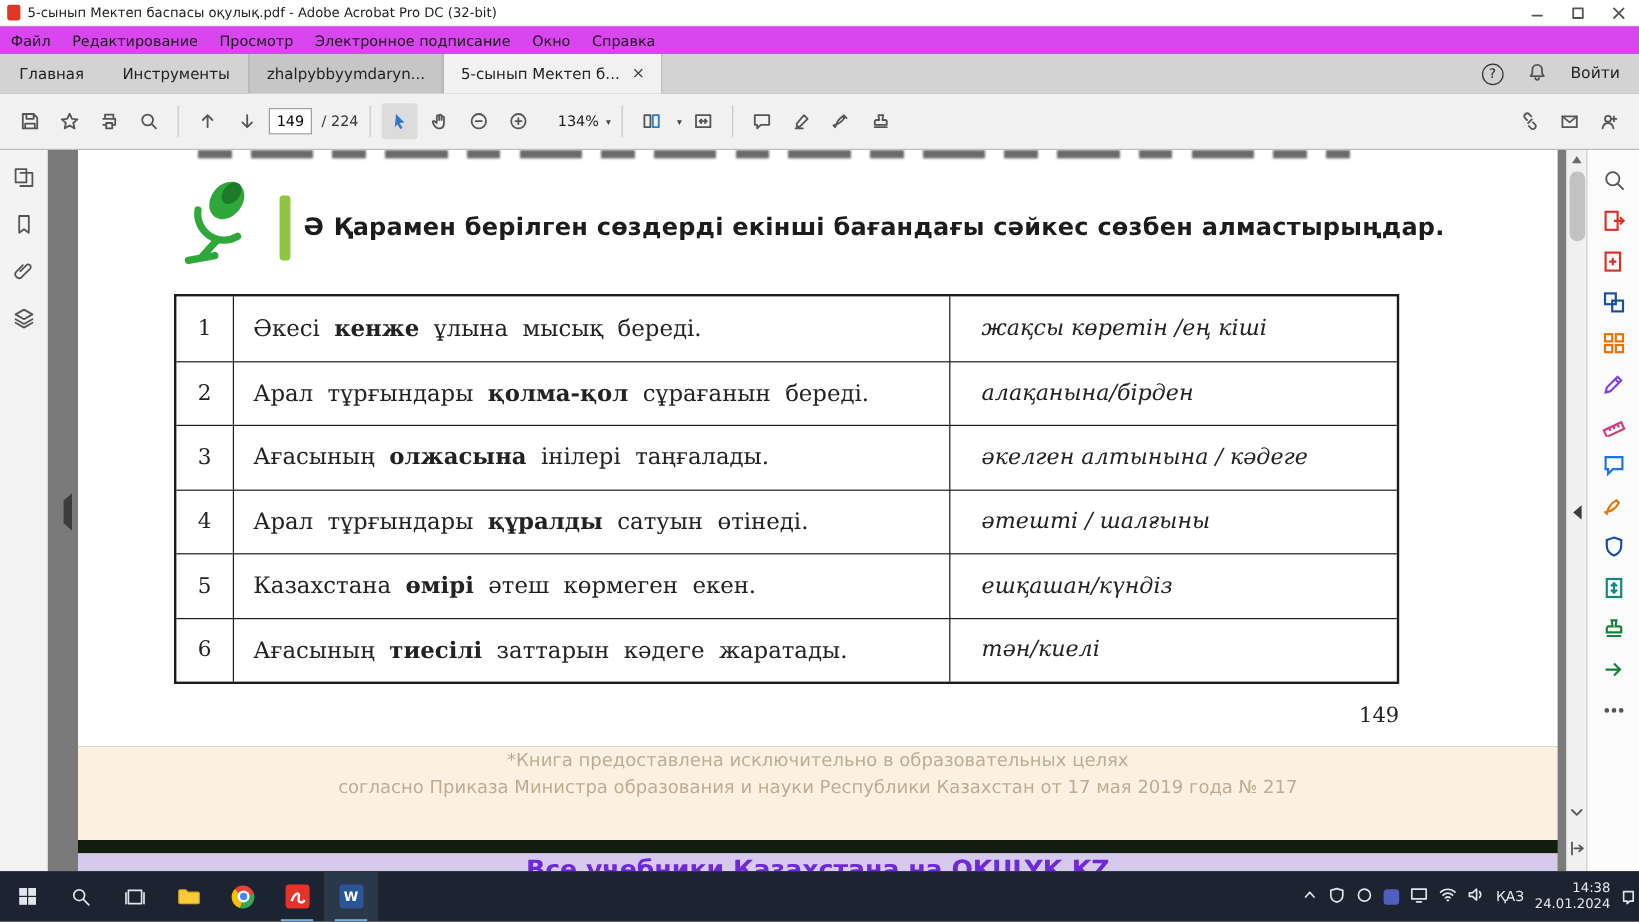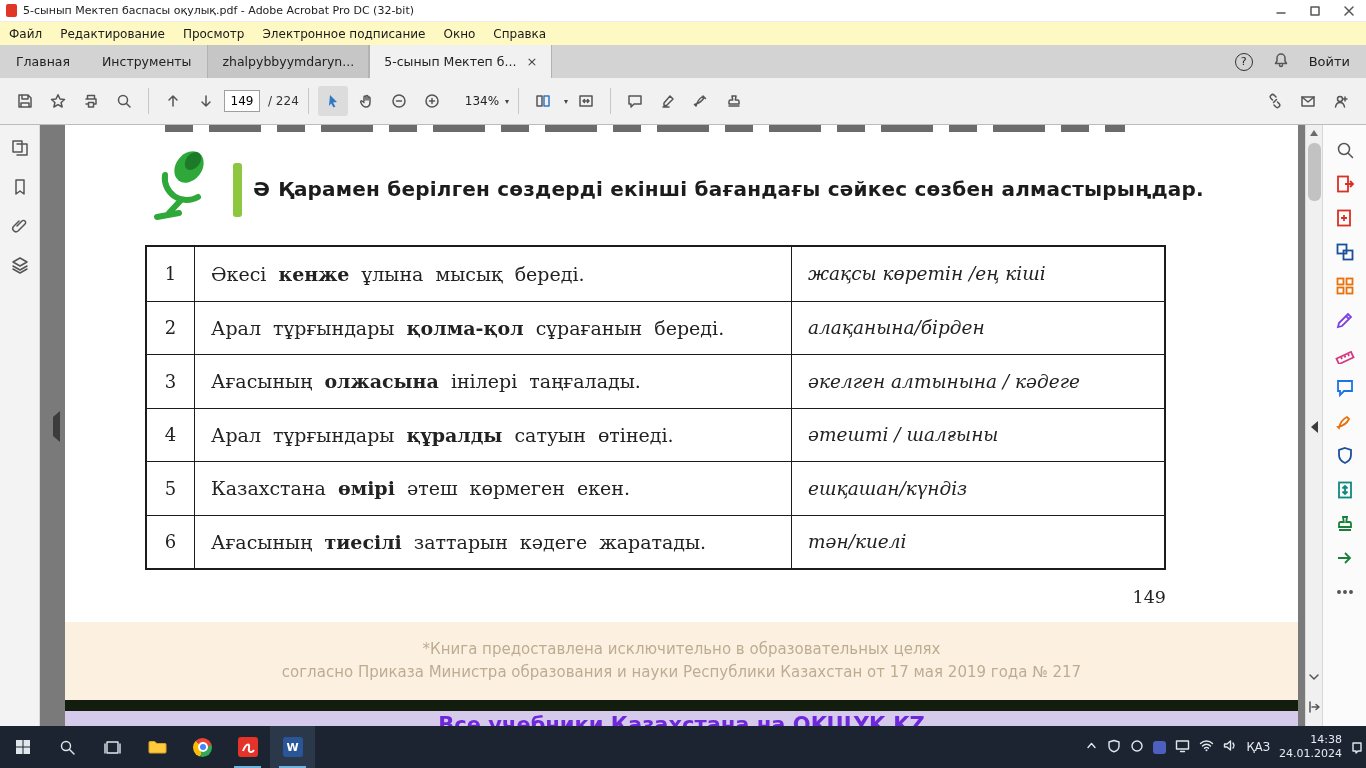--- a/index.html
+++ b/index.html
@@ -10,21 +10,21 @@
   
   .titlebar{position:absolute;top:0;left:0;right:0;height:22px;background:#fff;display:flex;
             align-items:center;padding-left:6px;font-size:11px;border-bottom:1px solid #ececec}
   .pdficon{width:11px;height:13px;background:#e13626;border-radius:2px;margin-right:6px;flex:none}
   .win-controls{margin-left:auto;display:flex;height:100%}
   .win-btn{width:34px;display:flex;align-items:center;justify-content:center}
   svg.i{stroke:#555;fill:none;stroke-width:1.5;stroke-linecap:round;stroke-linejoin:round}
   svg.w{stroke:#dfe6ec;fill:none;stroke-width:1.4;stroke-linecap:round;stroke-linejoin:round}
 
   
-  .menubar{position:absolute;top:22px;left:0;right:0;height:23px;background:#fef9c3;display:flex;
+  .menubar{position:absolute;top:22px;left:0;right:0;height:23px;background:#d946ef;display:flex;
            align-items:center;font-size:12px;color:#1a1a1a}
   .menu-item{padding:0 9px}
 
   
   .tabbar{position:absolute;top:45px;left:0;right:0;height:33px;background:#d3d3d3;display:flex;
           align-items:stretch;font-size:12.5px}
   .navlabel{display:flex;align-items:center;padding:0 16px}
   .doctab{display:flex;align-items:center;gap:10px;padding:0 14px;background:#c6c6c6;
           border-left:1px solid #b2b2b2;border-right:1px solid #b2b2b2;white-space:nowrap}
   .doctab.active{background:#f1f1f1;border-color:#b2b2b2}
@@ -76,25 +76,25 @@
            white-space:nowrap;letter-spacing:.2px}
   .heading b{margin-right:8px}
   .mic{position:absolute;left:76px;top:20px}
 
   .extable{position:absolute;left:80px;top:120px;width:1021px;border:2px solid #1c1c1c;
            display:grid;grid-template-columns:47px 597px 1fr;font-family:"DejaVu Serif",serif}
   .cell{border-top:1.5px solid #1c1c1c;display:flex;align-items:center;height:53.5px;overflow:hidden}
   .r0{border-top:none}
   .cnum{justify-content:center;font-size:18px}
   .cmain{border-left:1.5px solid #1c1c1c;padding:0 16px;font-size:19px;word-spacing:6px}
-  .cans{border-left:1.5px solid #1c1c1c;padding:0 16px;font-style:italic;font-size:18.5px}
+  .cans{border-left:1.5px solid #1c1c1c;padding:0 26px;font-style:italic;font-size:18.5px}
   .pagenum{position:absolute;top:462px;right:132px;font-family:"DejaVu Serif",serif;font-size:17.5px}
 
   .cream-band{position:absolute;top:497px;left:24px;width:1233px;height:78px;background:#fcf1e1;
-              text-align:center;color:#bdac92;font-size:15px;padding-top:16px;line-height:1.55}
+              text-align:center;color:#bdac92;font-size:15px;padding-top:0;line-height:1.55}
   .dark-strip{position:absolute;top:575px;left:24px;width:1233px;height:11px;background:#121d0e}
   .purple-band{position:absolute;top:586px;left:24px;width:1233px;bottom:0;background:#d5c9ec;
                overflow:hidden;text-align:center}
   .banner{font-size:21px;font-weight:bold;color:#6d28d9;margin-top:2px}
   .collapse-left{position:absolute;left:12px;top:292px}
 
   
   .taskbar{position:absolute;bottom:0;left:0;right:0;height:42px;background:#1c2431;display:flex;
            align-items:stretch;color:#e6ebf1}
   .tb-app{width:45px;display:flex;align-items:center;justify-content:center;position:relative;flex:none}

